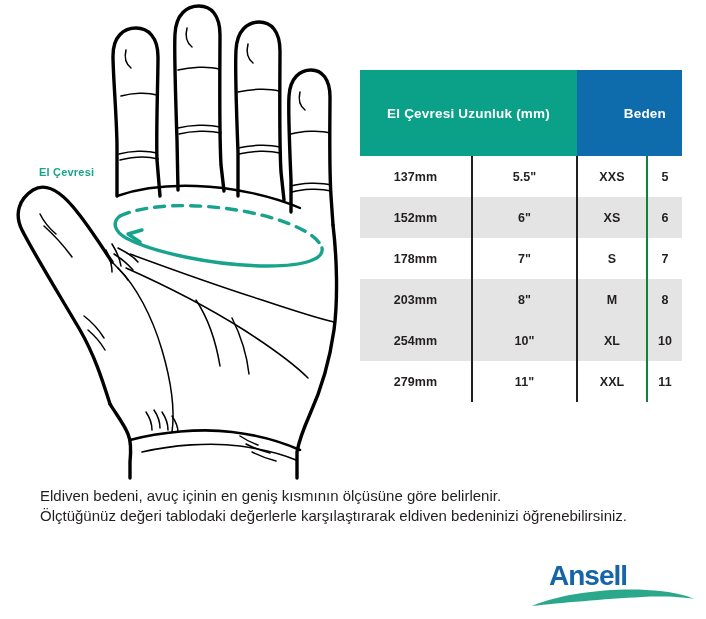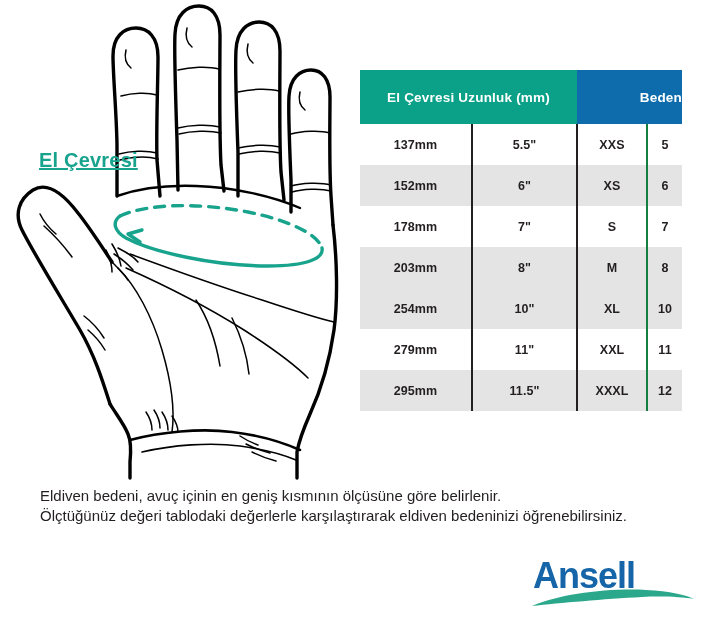--- a/index.html
+++ b/index.html
@@ -23,48 +23,47 @@
     top: 0;
     width: 352px;
     height: 482px;
   }
   #hand-illustration svg { display: block; }
 
   
   #hand-circumference-label {
     position: absolute;
     left: 39px;
-    top: 149px;
-    font-size: 20px;
+    top: 166px;
+    font-size: 11px;
     font-weight: bold;
     letter-spacing: .2px;
     color: #18a38d;
     white-space: nowrap;
-    text-decoration: underline;
   }
 
   
   #size-table {
     position: absolute;
     left: 360px;
     top: 70px;
     width: 322px;
   }
   table.sizes {
     border-collapse: collapse;
     width: 322px;
     table-layout: fixed;
   }
   table.sizes th {
     height: 54px;
     font-size: 13.5px;
     font-weight: bold;
     color: #ffffff;
     letter-spacing: .2px;
-    padding: 0;
+    padding: 16px;
     text-align: center;
     vertical-align: middle;
   }
   th.head-green { background: #0ba188; }
   th.head-blue  { background: #0e6cad; }
 
   table.sizes td {
     height: 41px;
     font-size: 12.5px;
     font-weight: bold;
@@ -103,23 +102,23 @@
   
   #ansell-logo {
     position: absolute;
     left: 533px;
     top: 556px;
     width: 160px;
     height: 50px;
   }
   #ansell-logo .wordmark {
     position: absolute;
-    left: 0;
+    left: 16px;
     top: 0;
-    font-size: 36px;
+    font-size: 28px;
     font-weight: bold;
     color: #1565a8;
     letter-spacing: -1px;
     line-height: 40px;
   }
   #ansell-logo svg {
     position: absolute;
     left: -3px;
     top: 31px;
   }
@@ -269,26 +268,20 @@
           <td class="col-inch">10"</td>
           <td class="col-size">XL</td>
           <td class="col-num">10</td>
         </tr>
         <tr class="row-odd">
           <td class="col-mm">279mm</td>
           <td class="col-inch">11"</td>
           <td class="col-size">XXL</td>
           <td class="col-num">11</td>
         </tr>
-        <tr class="row-even">
-          <td class="col-mm">295mm</td>
-          <td class="col-inch">11.5"</td>
-          <td class="col-size">XXXL</td>
-          <td class="col-num">12</td>
-        </tr>
       </tbody>
   </table>
 </div>
 
 <div id="footnote">
   <div>Eldiven bedeni, avuç içinin en geniş kısmının ölçüsüne göre belirlenir.</div>
   <div>Ölçtüğünüz değeri tablodaki değerlerle karşılaştırarak eldiven bedeninizi öğrenebilirsiniz.</div>
 </div>
 
 <div id="ansell-logo">

